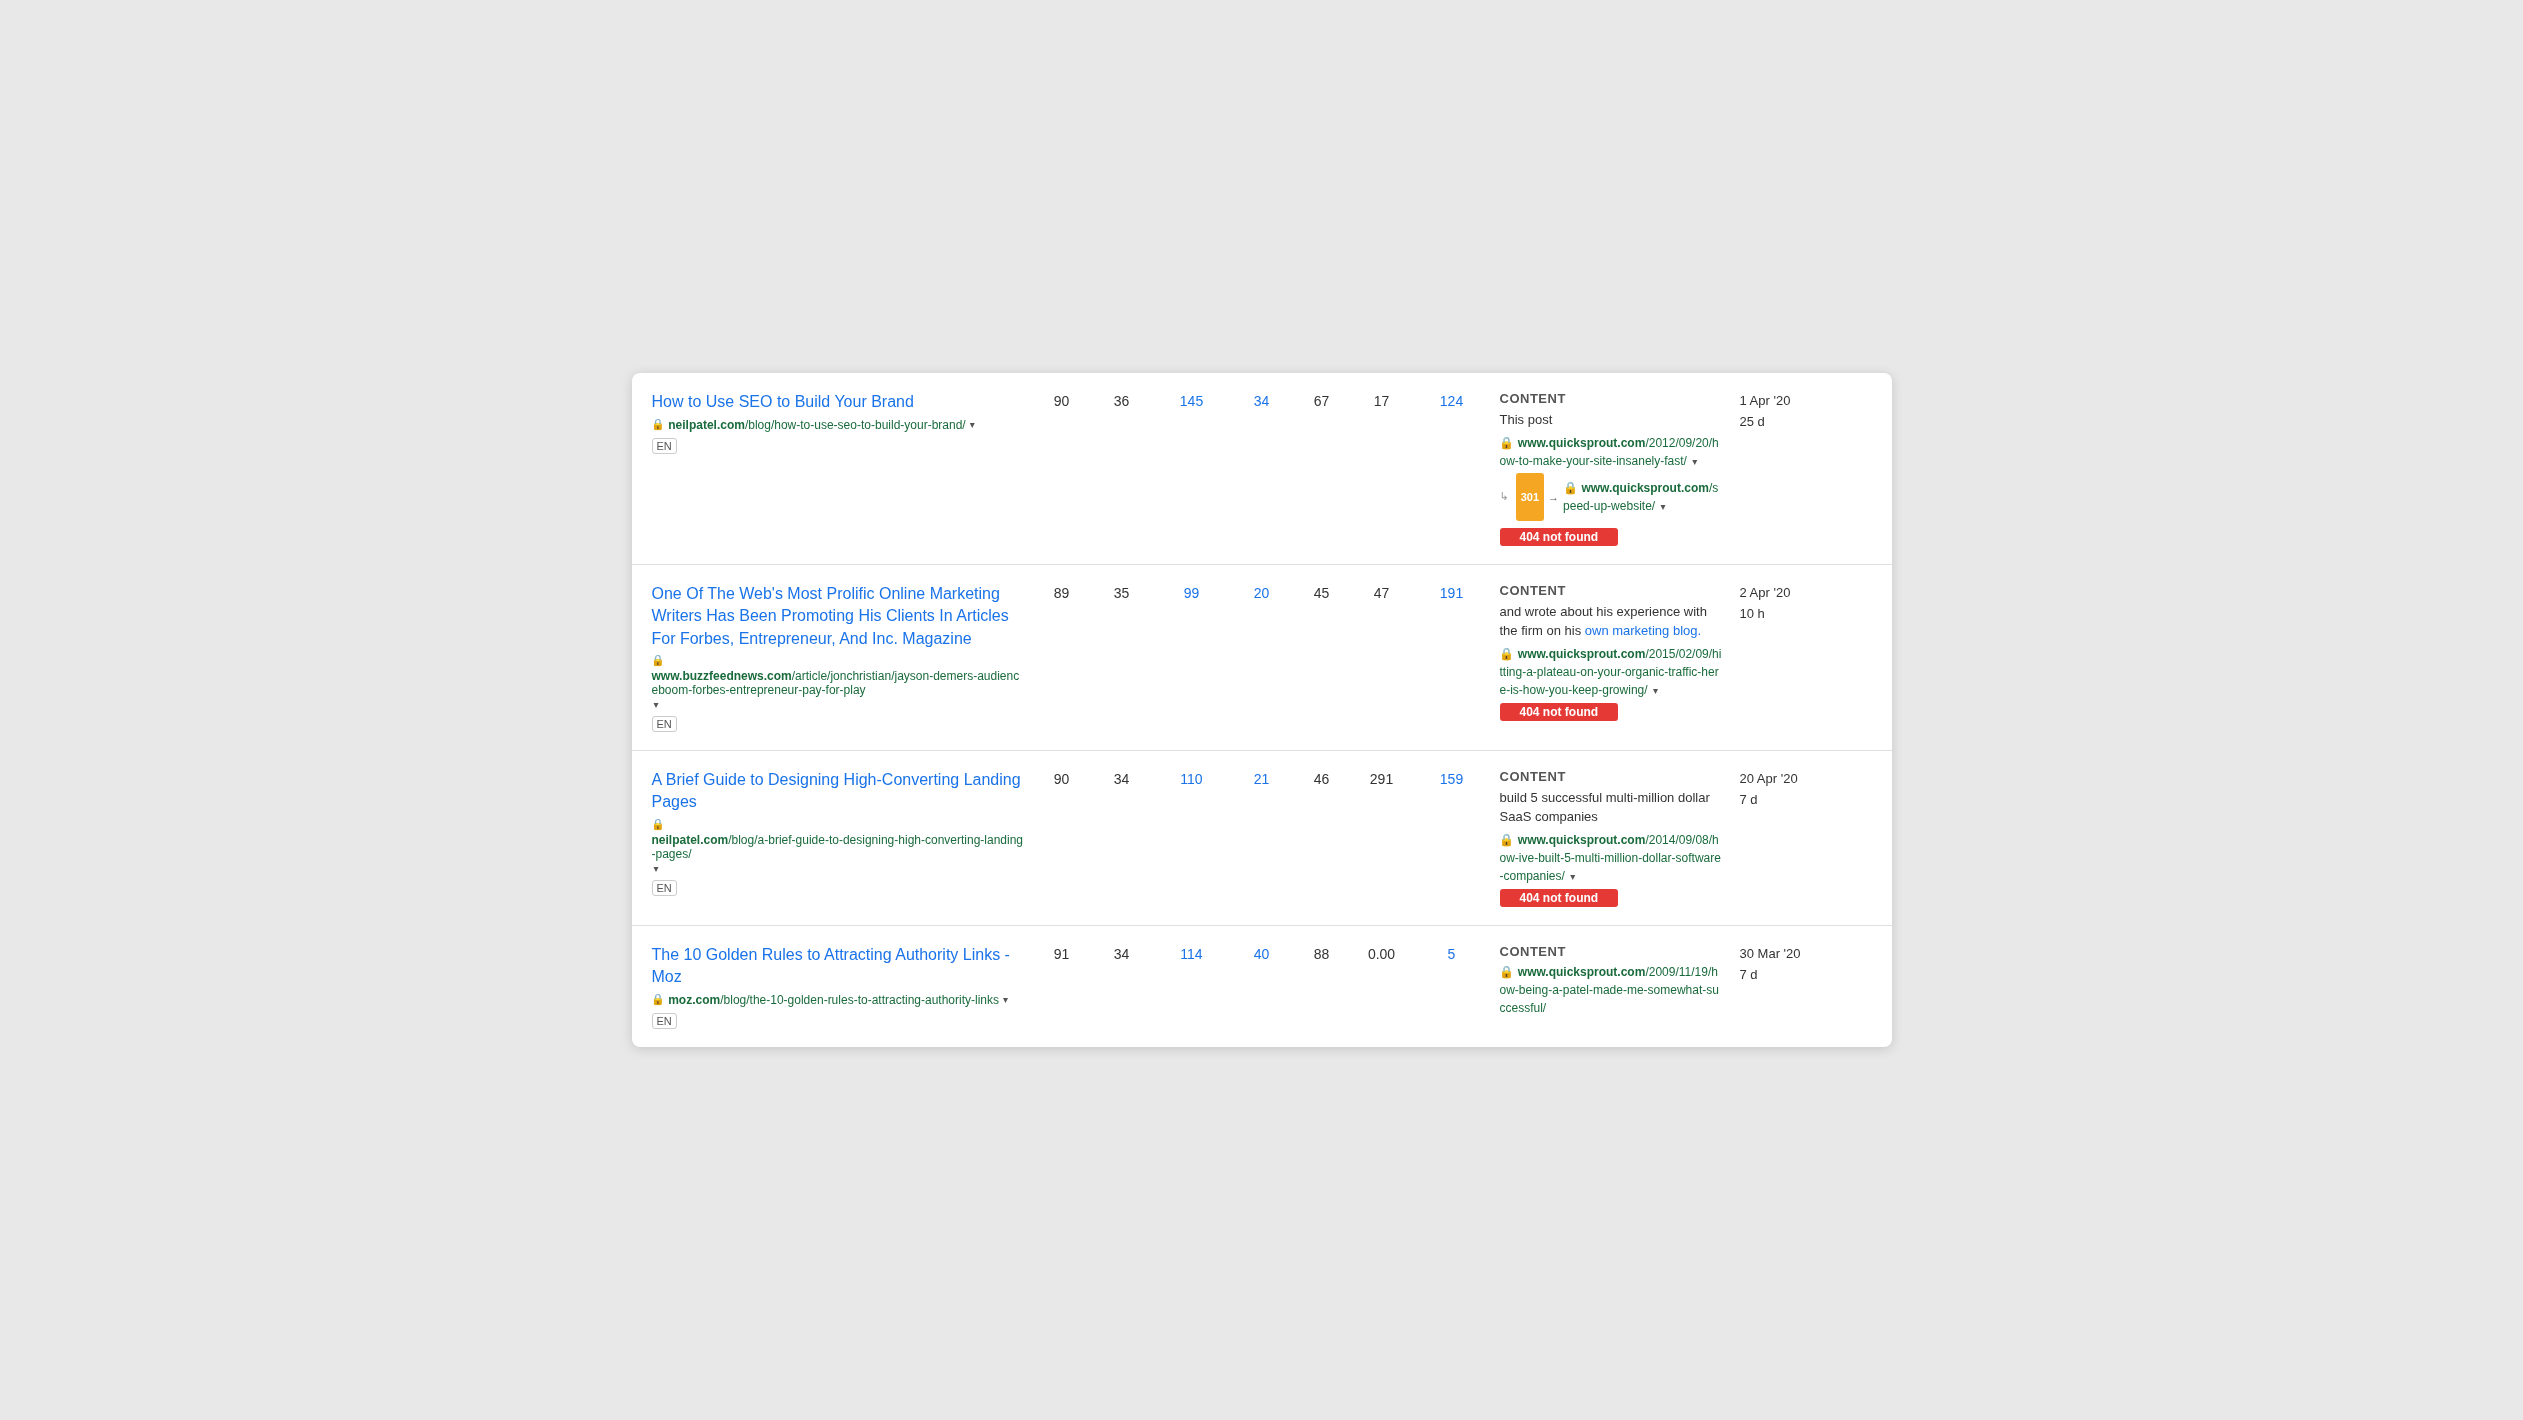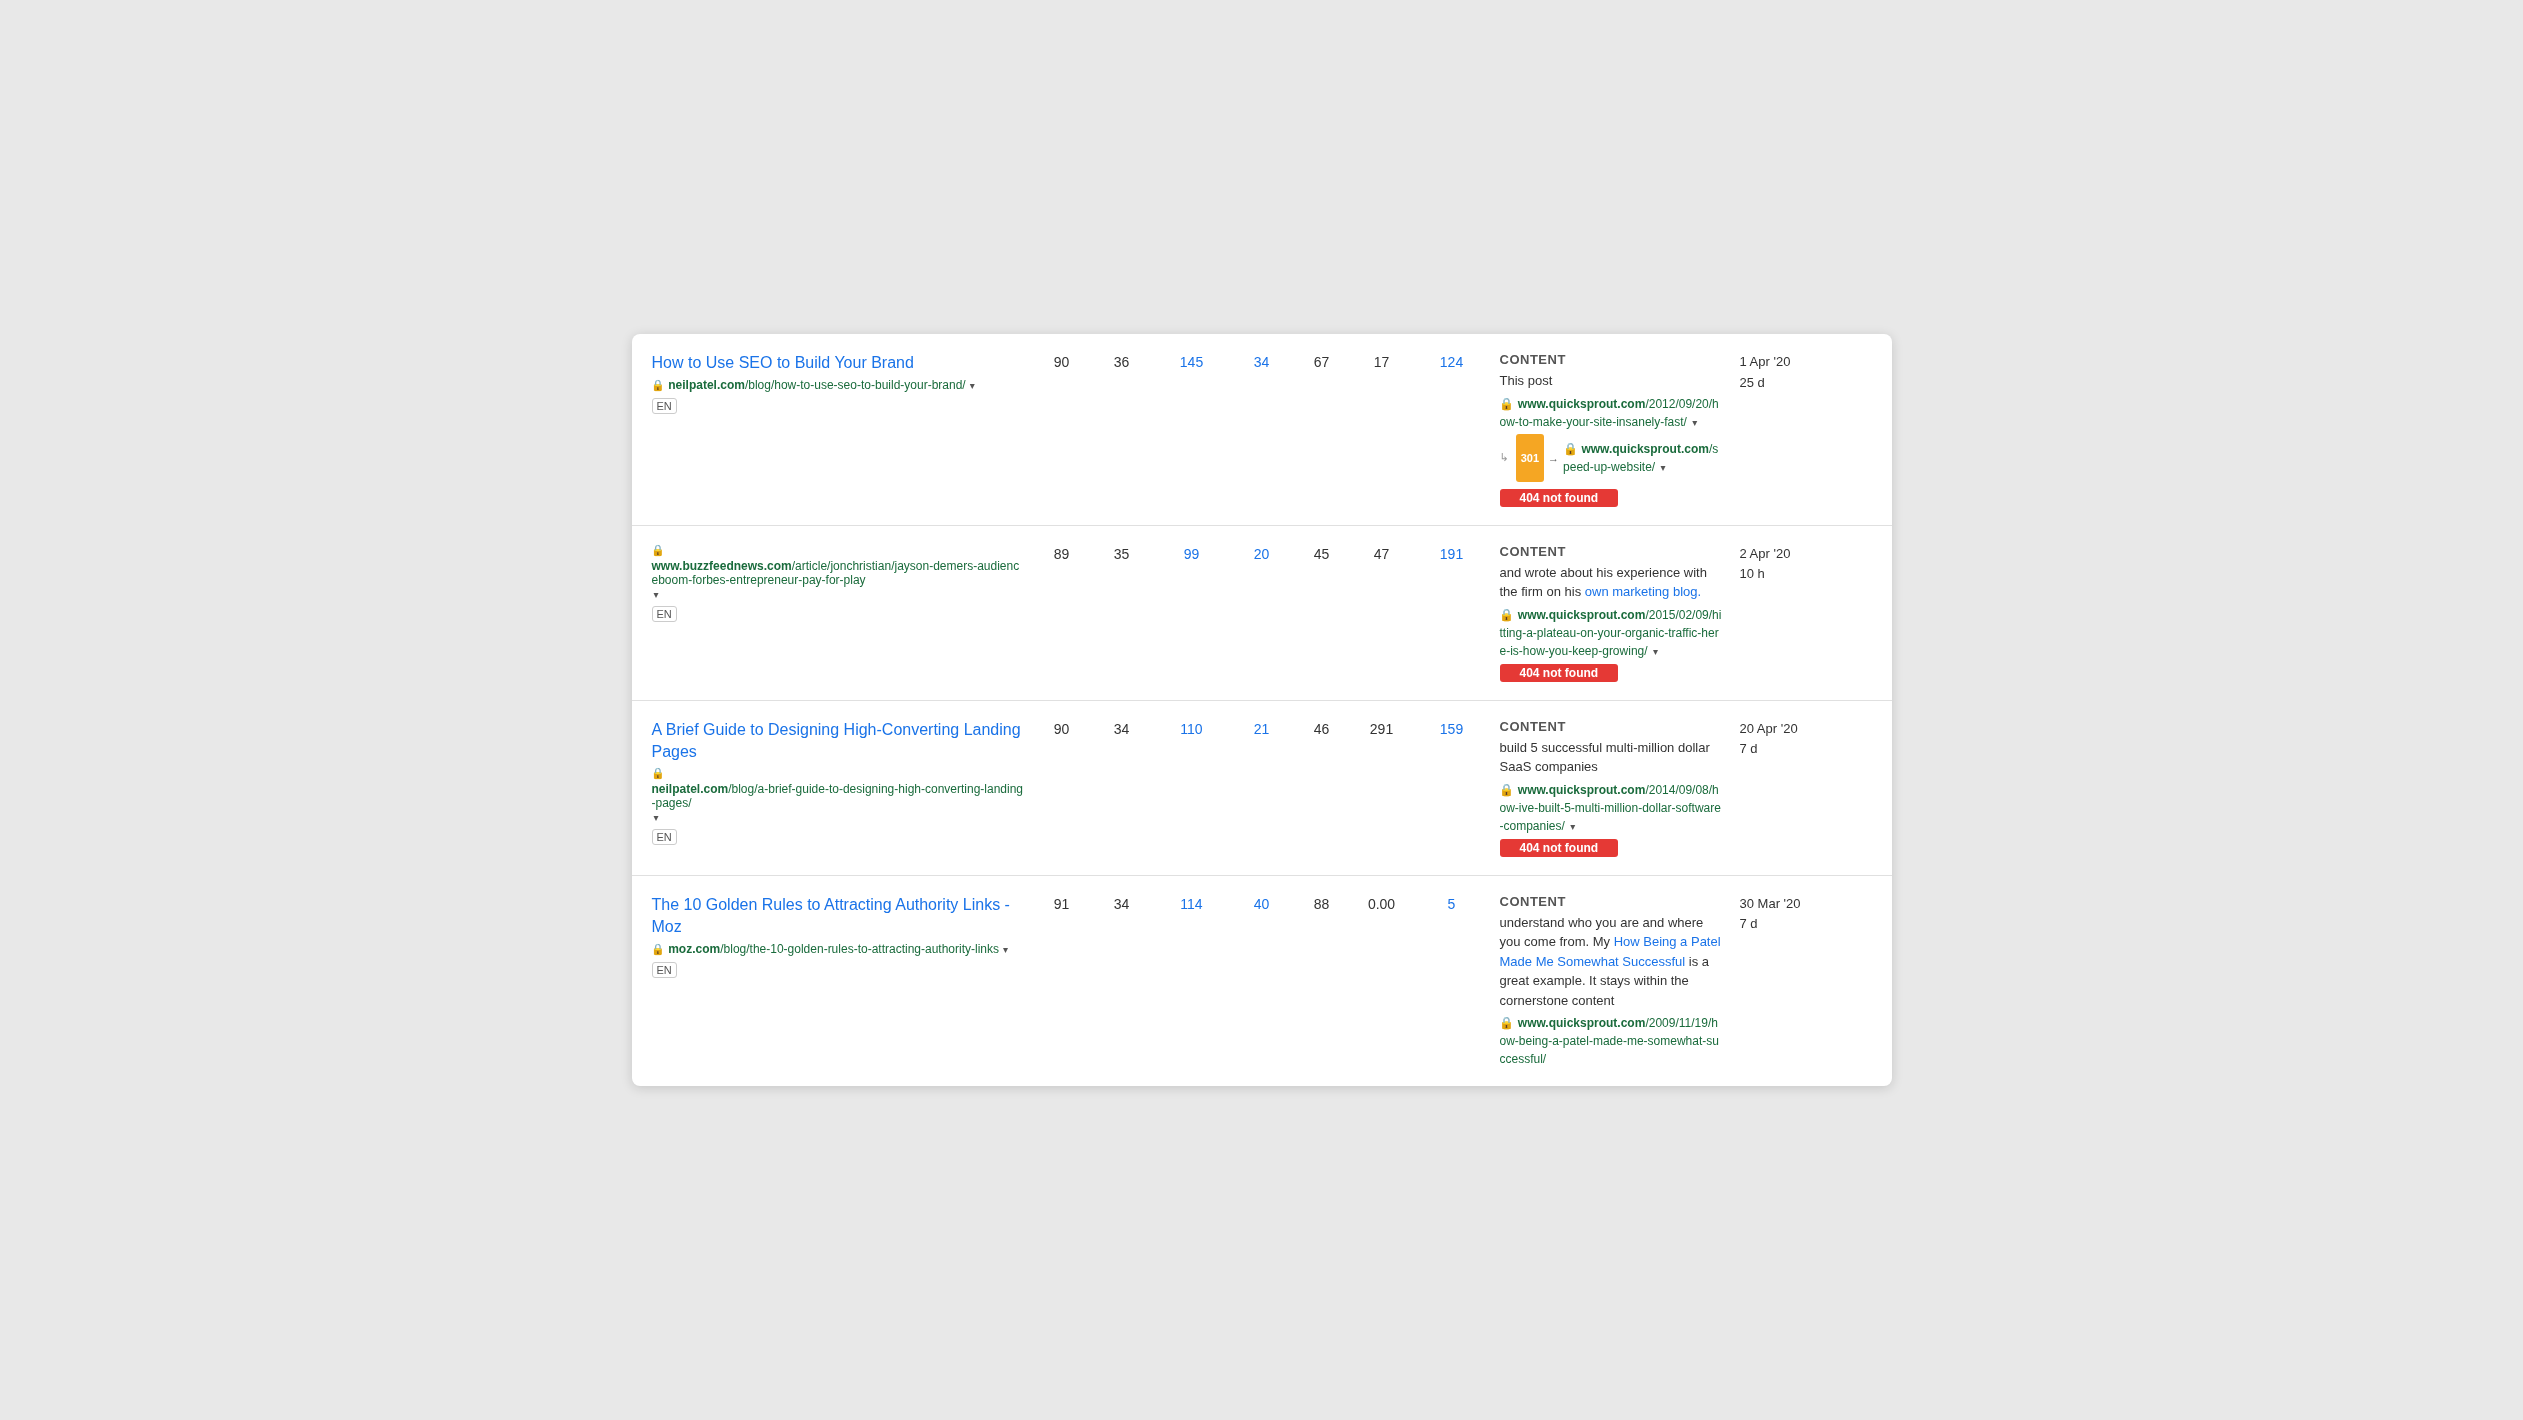--- a/index.html
+++ b/index.html
@@ -209,20 +209,21 @@
       <span class="badge-404">404 not found</span>
     </div>
     <div class="cell date-cell">
       <div>1 Apr '20</div>
       <div>25 d</div>
     </div>
   </div>
 
   <div class="table-row">
     <div class="cell cell-title">
+      <a class="title-link" href="#">One Of The Web's Most Prolific Online Marketing Writers Has Been Promoting His Clients In Articles For Forbes, Entrepreneur, And Inc. Magazine</a>
       <div class="url-line">
         <span class="lock-icon">🔒</span>
         <span class="url-text"><span class="url-domain">www.buzzfeednews.com</span><span>/article/jonchristian/jayson-demers-audienceboom-forbes-entrepreneur-pay-for-play</span></span>
         <span class="dropdown-arrow">▾</span>
       </div>
       <span class="lang-badge">EN</span>
     </div>
     <div class="cell num-cell">89</div>
     <div class="cell num-cell">35</div>
     <div class="cell num-cell num-blue">99</div>
@@ -293,23 +294,20 @@
     </div>
     <div class="cell num-cell">91</div>
     <div class="cell num-cell">34</div>
     <div class="cell num-cell num-blue">114</div>
     <div class="cell num-cell num-blue">40</div>
     <div class="cell num-cell">88</div>
     <div class="cell num-cell">0.00</div>
     <div class="cell num-cell num-blue">5</div>
     <div class="cell content-cell">
       <div class="content-label">CONTENT</div>
-      <div class="content-text">
-        <span>understand who you are and where you come from. My </span><a class="content-link" href="#">How Being a Patel Made Me Somewhat Successful</a><span> is a great example. It stays within the cornerstone content</span>
-      </div>
       <div class="content-url">
         <span class="lock-icon">🔒</span>
         <span class="url-domain">www.quicksprout.com</span><span>/2009/11/19/how-being-a-patel-made-me-somewhat-successful/</span>
       </div>
     </div>
     <div class="cell date-cell">
       <div>30 Mar '20</div>
       <div>7 d</div>
     </div>
   </div>

